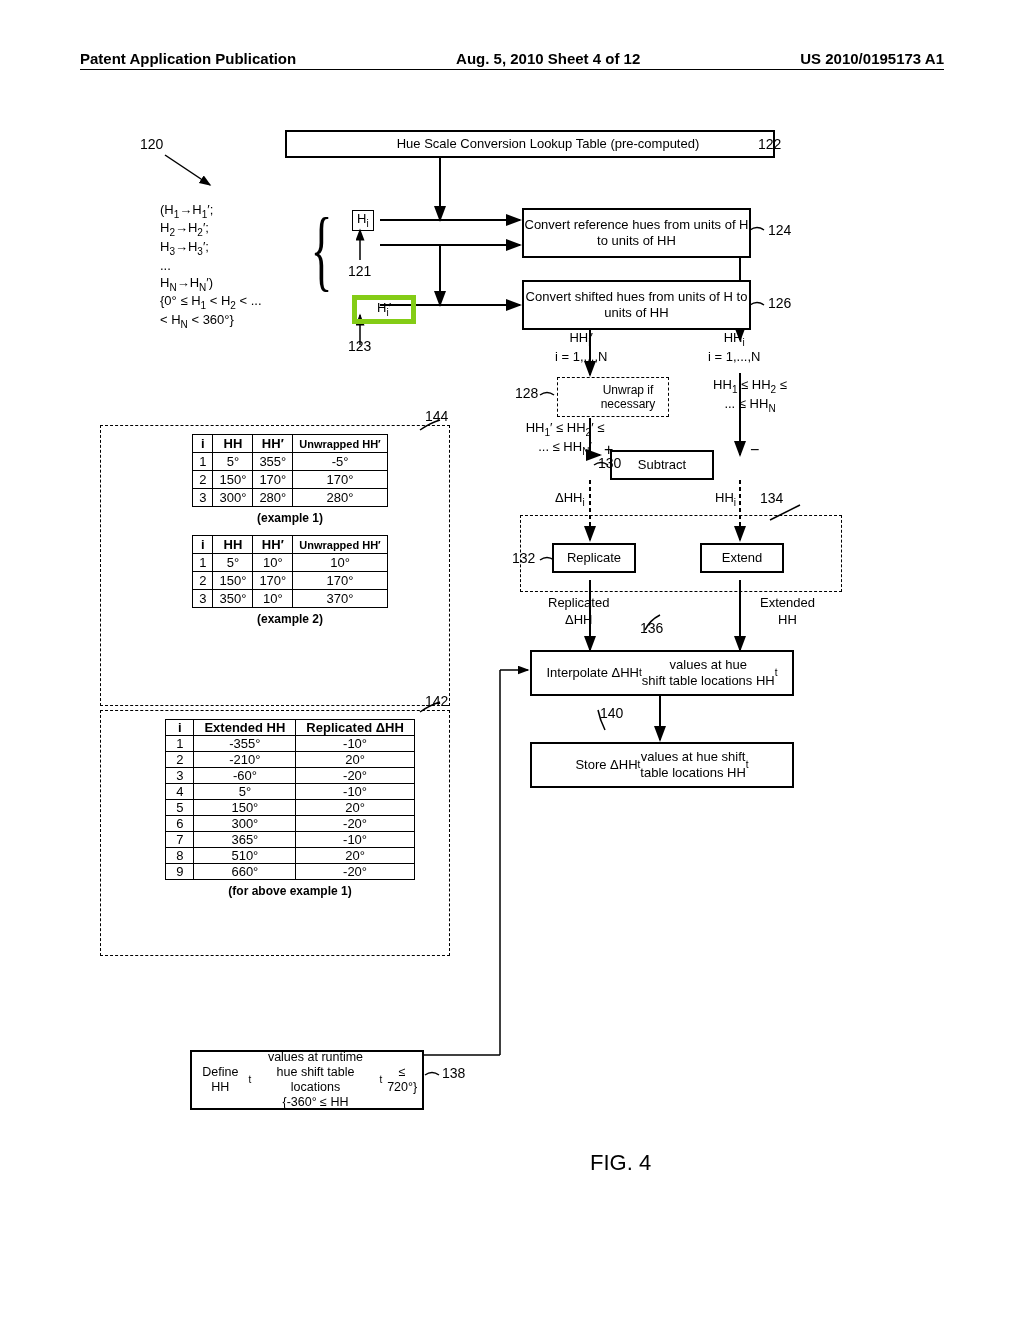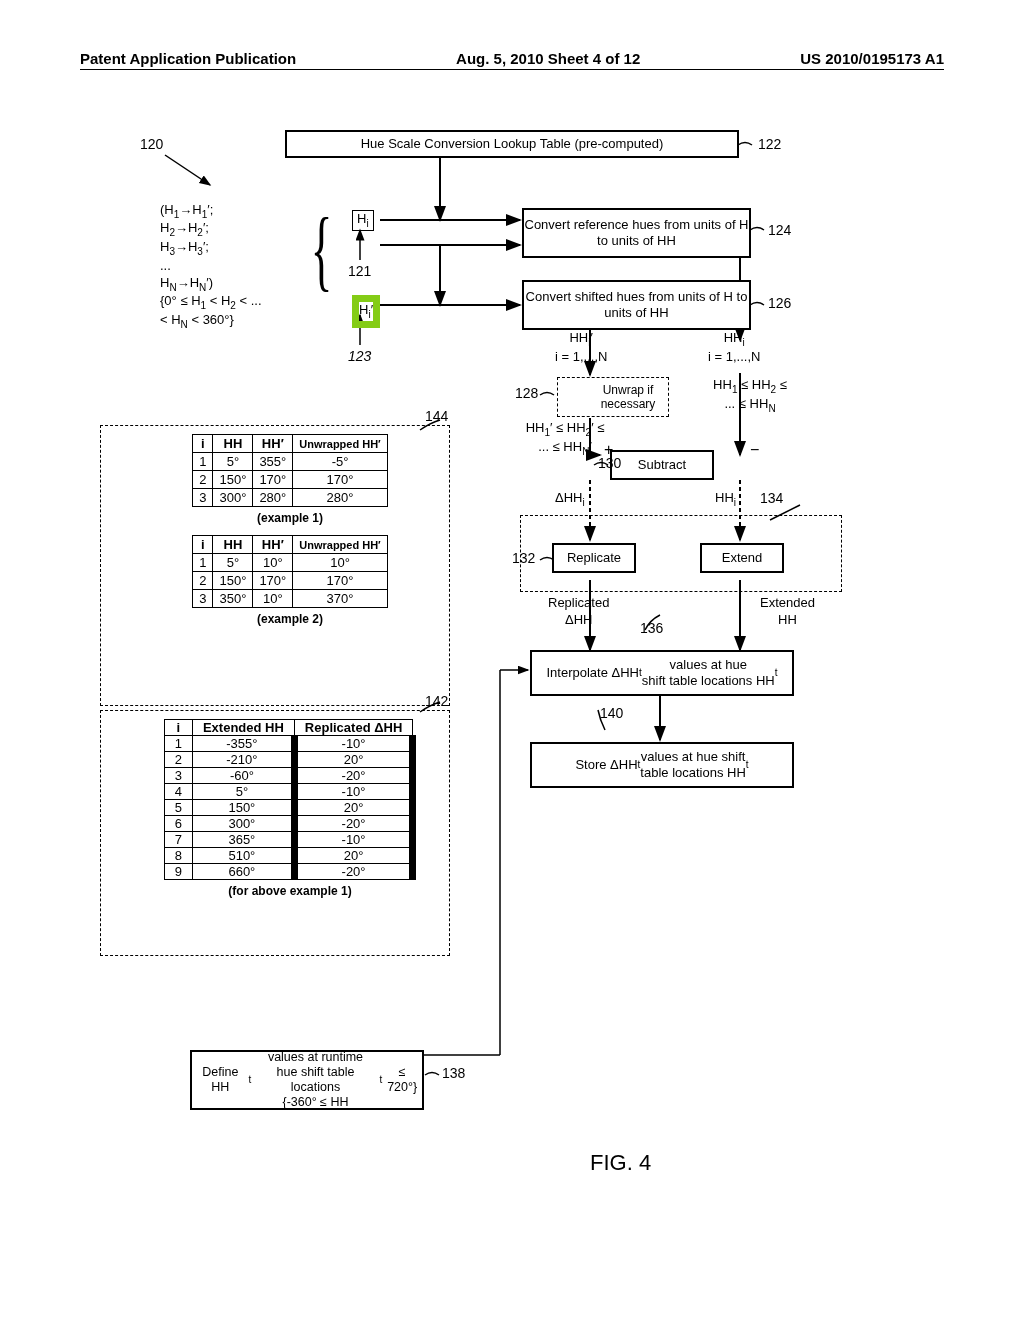--- a/index.html
+++ b/index.html
@@ -79,21 +79,21 @@
     border-bottom: 1px solid #000;
     padding: 0 10px;
     text-align: center;
   }
   .ext-table th {
     border-top: 1px solid #000;
     border-left: 1px solid #000;
     border-right: 1px solid #000;
   }
   .ext-table td.bl { border-left: 1px solid #000; }
-  .ext-table td.br { border-right: 7px solid #000000; }
+  .ext-table td.br { border-right: 1px solid #000000; }
   .caption {
     font-size: 12px;
     text-align: center;
     margin-top: 2px;
     font-weight: bold;
   }
   .fig-label {
     position: absolute;
     font-size: 22px;
     font-weight: normal;
@@ -189,42 +189,42 @@
 
       <path d="M 320 582 Q 330 575 340 572" stroke="#000" fill="none" stroke-width="1.5"></path>
 
       <path d="M 320 300 Q 330 293 340 290" stroke="#000" fill="none" stroke-width="1.5"></path>
 
       <line x1="260" y1="925" x2="400" y2="925" stroke="#000" stroke-width="1.5"></line>
       <line x1="400" y1="925" x2="400" y2="540" stroke="#000" stroke-width="1.5"></line>
       <line x1="400" y1="540" x2="428" y2="540" stroke="#000" stroke-width="1.5" marker-end="url(#ah)"></line>
     </svg>
 
-    <div class="box" style="left:185px; top:0; width:450px; height:24px;">
+    <div class="box" style="left:185px; top:0; width:450px; height:24px;padding-left:36px;">
       <span>Hue Scale Conversion Lookup Table (pre-computed)</span>
     </div>
     <div class="ref" style="left:658px; top:6px;">122</div>
     <div class="ref" style="left:40px; top:6px;">120</div>
 
     <div class="label" style="left:60px; top:55px; text-align:left; white-space:normal; width:180px;">
       <br>
       (H<span class="sub">1</span>→H<span class="sub">1</span>′;<br>
       H<span class="sub">2</span>→H<span class="sub">2</span>′;<br>
       H<span class="sub">3</span>→H<span class="sub">3</span>′;<br>
       ...<br>
       H<span class="sub">N</span>→H<span class="sub">N</span>′)<br>
       {0° ≤ H<span class="sub">1</span> &lt; H<span class="sub">2</span> &lt; ...<br>
       &lt; H<span class="sub">N</span> &lt; 360°}
     </div>
     <div class="brace" style="left:200px; top:120px;">{</div>
 
     <div class="label" style="left:252px; top:80px; border:1px solid #000; padding:0 4px;">H<span class="sub">i</span></div>
-    <div class="label" style="left:252px; top:165px; border:7px solid #84cc16; padding:0 0;">H<span class="sub">i</span>′</div>
+    <div class="label" style="left:252px; top:165px; border:5px solid #84cc16; padding:0 20px;">H<span class="sub">i</span>′</div>
     <div class="ref" style="left:248px; top:133px;">121</div>
-    <div class="ref" style="left:248px; top:218px;font-style:italic;">123</div>
+    <div class="ref" style="left:248px; top:208px;">123</div>
 
     <div class="box" style="left:422px; top:78px; width:225px; height:46px;">
       <span>Convert reference hues from units of H to units of HH</span>
     </div>
     <div class="ref" style="left:668px; top:92px;">124</div>
 
     <div class="box" style="left:422px; top:150px; width:225px; height:46px;">
       <span>Convert shifted hues from units of H to units of HH</span>
     </div>
     <div class="ref" style="left:668px; top:165px;">126</div>

